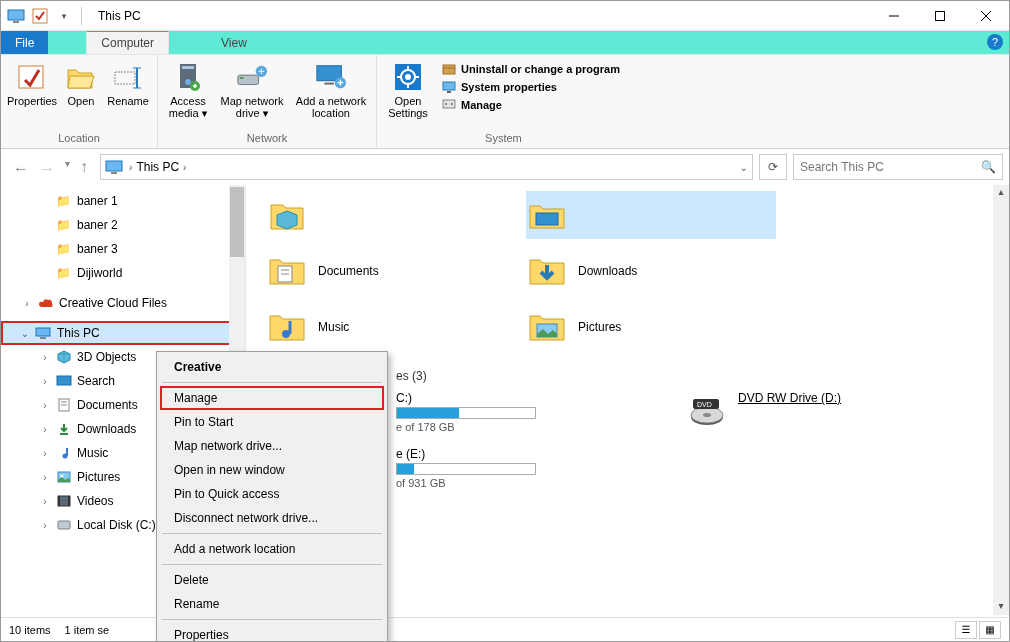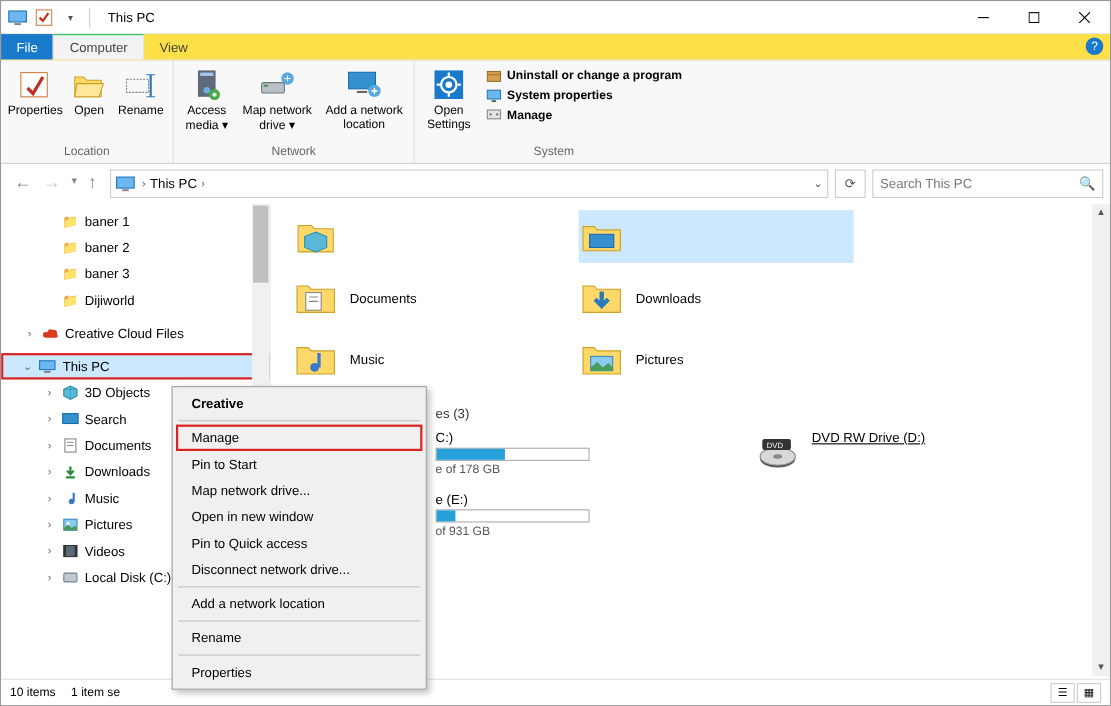--- a/index.html
+++ b/index.html
@@ -7,21 +7,21 @@
 
 
 .titlebar { height: 30px; display: flex; align-items: center; border-bottom: 1px solid #e5e5e5; }
 .quickaccess { display: flex; align-items: center; padding: 0 4px; gap: 2px; }
 .qa-icon { width: 22px; height: 22px; display: flex; align-items: center; justify-content: center; }
 .titlebar-title { margin-left: 8px; font-size: 12px; }
 .win-controls { margin-left: auto; display: flex; }
 .win-btn { width: 46px; height: 30px; display: flex; align-items: center; justify-content: center; font-size: 14px; }
 
 
-.menu-row { height: 24px; display: flex; align-items: stretch; background: #fde047; border-bottom: 1px solid #e5e5e5; position: relative;}
+.menu-row { height: 24px; display: flex; align-items: stretch; background: #5eead4; border-bottom: 1px solid #e5e5e5; position: relative; gap: 38px;}
 .menu-tab { padding: 0 14px; font-size: 12px; display: flex; align-items: center; color: #444; }
 .menu-tab.file { background: #1979ca; color: #fff; }
 .menu-tab.active { background: #f3f3f3; border-top: 1px solid #22c55e; border-left:1px solid #e5e5e5; border-right:1px solid #e5e5e5;}
 .help-circle { position: absolute; right: 6px; top: 3px; width: 16px; height: 16px; border-radius: 50%; background: #1979ca; color: #fff; font-size: 11px; display:flex;align-items:center;justify-content:center;}
 
 
 .ribbon { height: 94px; background: #f8f8f8; display: flex; border-bottom: 1px solid #d0d0d0; }
 .ribbon-group { border-right: 1px solid #e0e0e0; display: flex; flex-direction: column; }
 .ribbon-group-body { flex: 1; display: flex; align-items: flex-start; padding: 4px 6px; gap: 4px;}
 .ribbon-group-label { text-align: center; font-size: 11px; color: #666; padding: 2px 0 4px;}
@@ -539,16 +539,17 @@
   <div class="cm-sep"></div>
   <div class="cm-item highlight">Manage</div>
   <div class="cm-item">Pin to Start</div>
   <div class="cm-item">Map network drive...</div>
   <div class="cm-item">Open in new window</div>
   <div class="cm-item">Pin to Quick access</div>
   <div class="cm-item">Disconnect network drive...</div>
   <div class="cm-sep"></div>
   <div class="cm-item">Add a network location</div>
   <div class="cm-sep"></div>
+  <div class="cm-item">Delete</div>
   <div class="cm-item">Rename</div>
   <div class="cm-sep"></div>
   <div class="cm-item">Properties</div>
 </div>
 
 </body></html>

